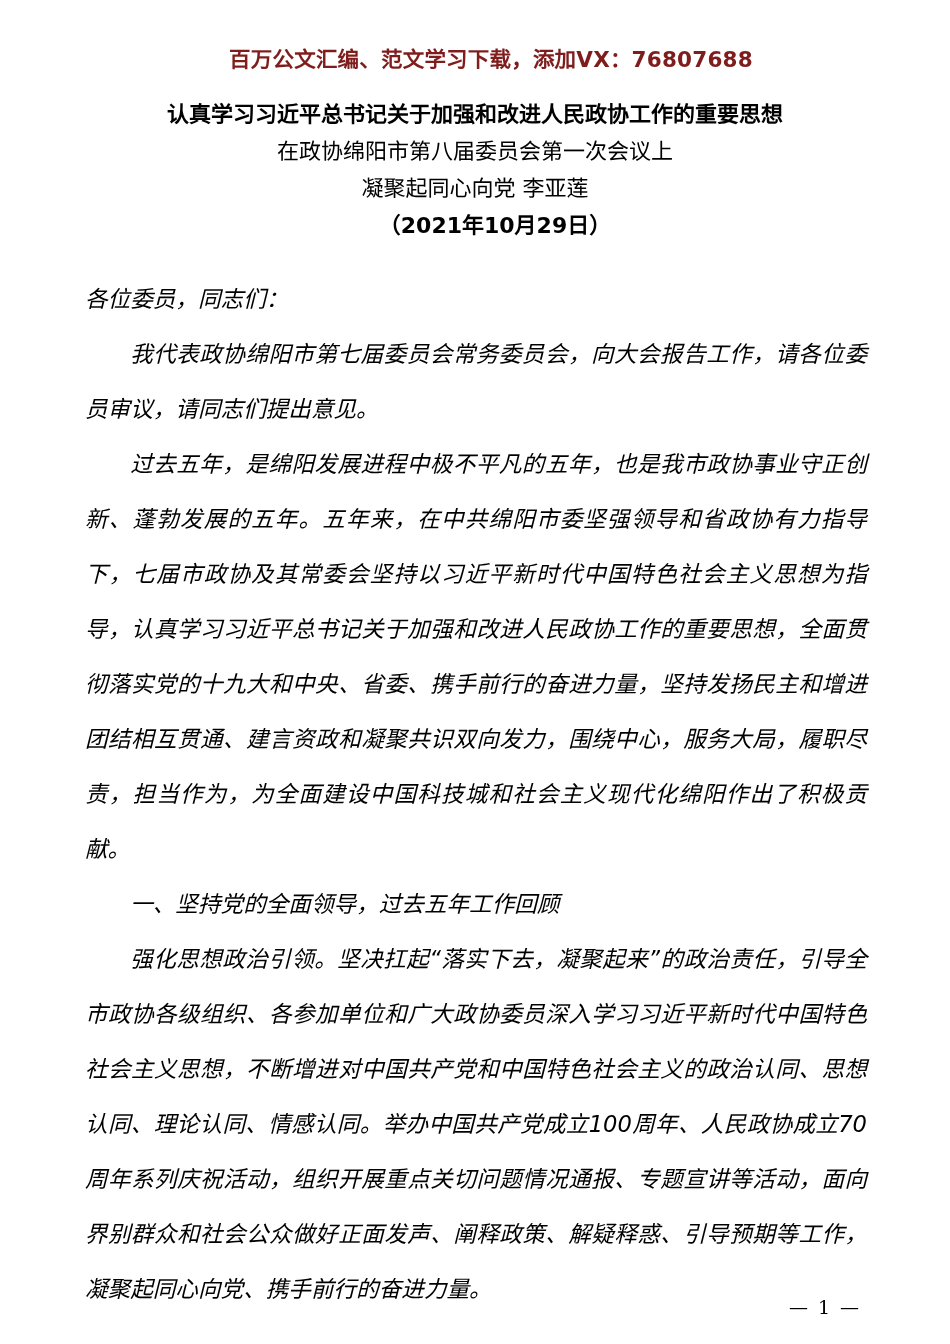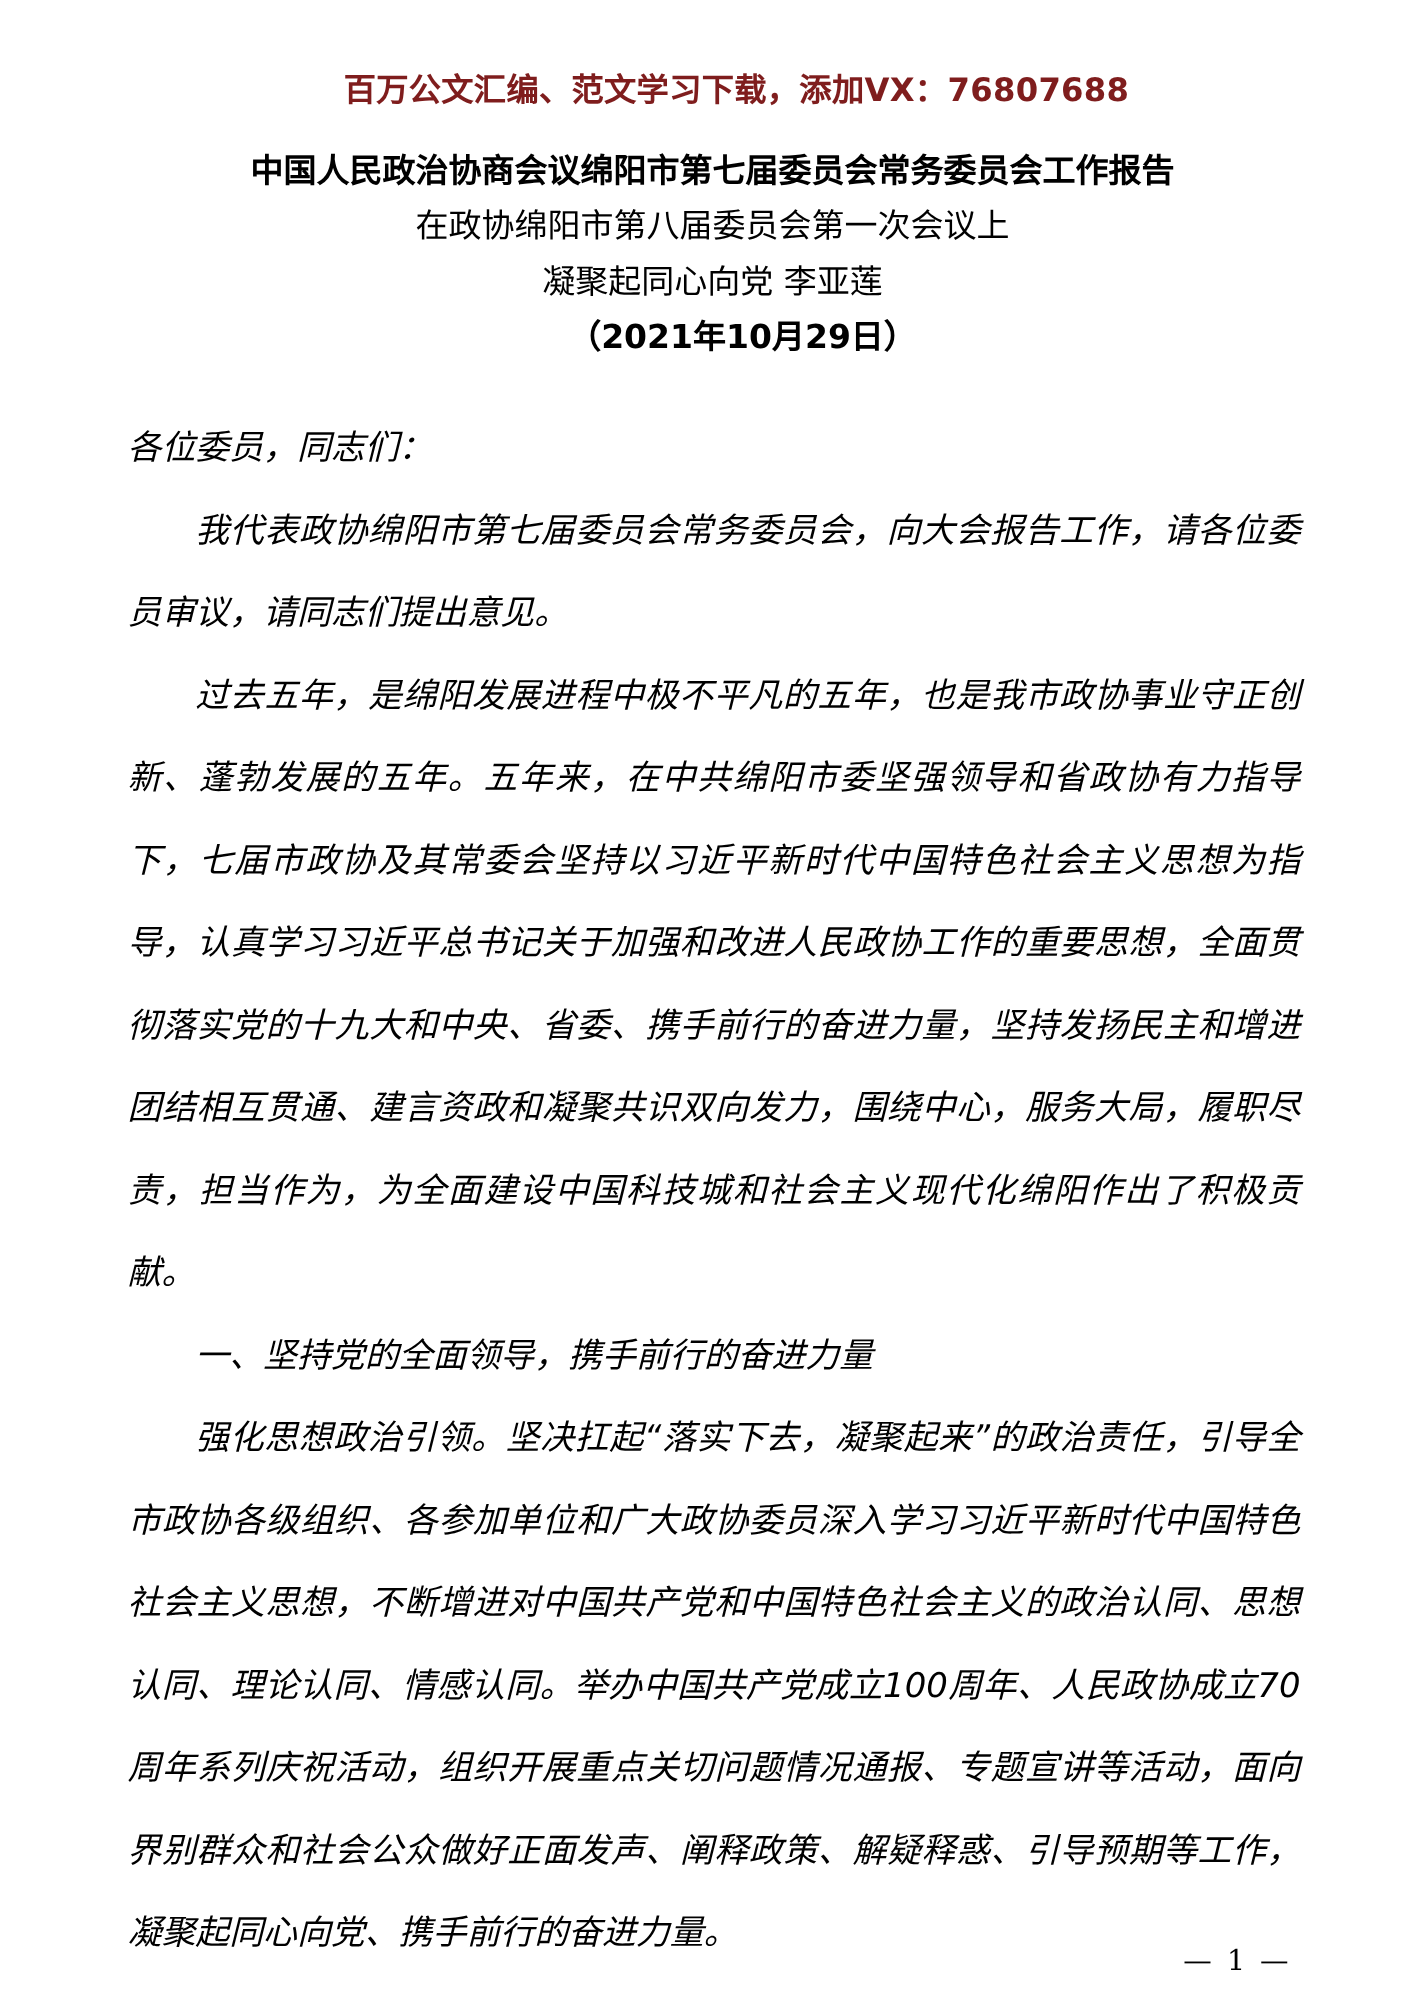--- a/index.html
+++ b/index.html
@@ -103,31 +103,31 @@
   }
 </style>
 </head>
 <body>
 
 <div class="page">
 
   <div class="promo-header">百万公文汇编、范文学习下载，添加VX：76807688</div>
 
   <div class="title-block">
-    <div class="title-line">中国人民政治协商会议绵阳市第七届委员会常务委员会工作报告</div>
+    <div class="title-line">认真学习习近平总书记关于加强和改进人民政协工作的重要思想</div>
     <div class="title-line sub">在政协绵阳市第八届委员会第一次会议上</div>
     <div class="title-line sub">凝聚起同心向党  李亚莲</div>
     <div class="title-line date">（2021年10月29日）</div>
   </div>
 
   <div class="body-block">
     <p class="para noindent">各位委员，同志们：</p>
     <p class="para indent">我代表政协绵阳市第七届委员会常务委员会，向大会报告工作，请各位委员审议，请同志们提出意见。</p>
     <p class="para indent">过去五年，是绵阳发展进程中极不平凡的五年，也是我市政协事业守正创新、蓬勃发展的五年。五年来，在中共绵阳市委坚强领导和省政协有力指导下，七届市政协及其常委会坚持以习近平新时代中国特色社会主义思想为指导，认真学习习近平总书记关于加强和改进人民政协工作的重要思想，全面贯彻落实党的十九大和中央、省委、携手前行的奋进力量，坚持发扬民主和增进团结相互贯通、建言资政和凝聚共识双向发力，围绕中心，服务大局，履职尽责，担当作为，为全面建设中国科技城和社会主义现代化绵阳作出了积极贡献。</p>
-    <p class="para indent">一、坚持党的全面领导，携手前行的奋进力量</p>
+    <p class="para indent">一、坚持党的全面领导，过去五年工作回顾</p>
     <p class="para indent">强化思想政治引领。坚决扛起“落实下去，凝聚起来”的政治责任，引导全市政协各级组织、各参加单位和广大政协委员深入学习习近平新时代中国特色社会主义思想，不断增进对中国共产党和中国特色社会主义的政治认同、思想认同、理论认同、情感认同。举办中国共产党成立100周年、人民政协成立70周年系列庆祝活动，组织开展重点关切问题情况通报、专题宣讲等活动，面向界别群众和社会公众做好正面发声、阐释政策、解疑释惑、引导预期等工作，凝聚起同心向党、携手前行的奋进力量。</p>
 
   </div>
 
   <div class="footer">
     <span class="pgnum">— 1 —</span>
   </div>
 
 </div>
 

